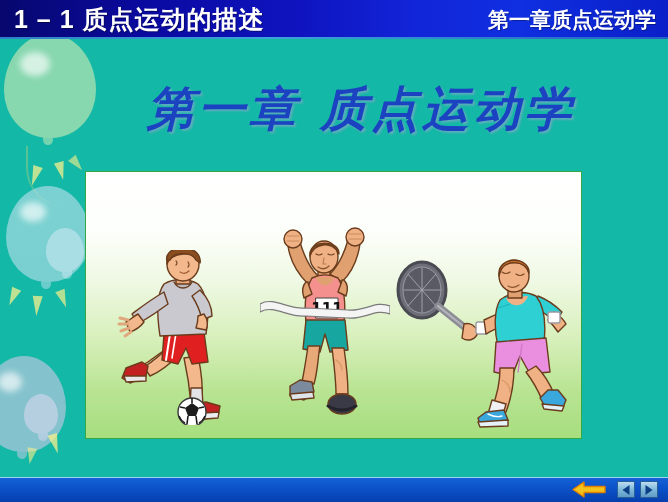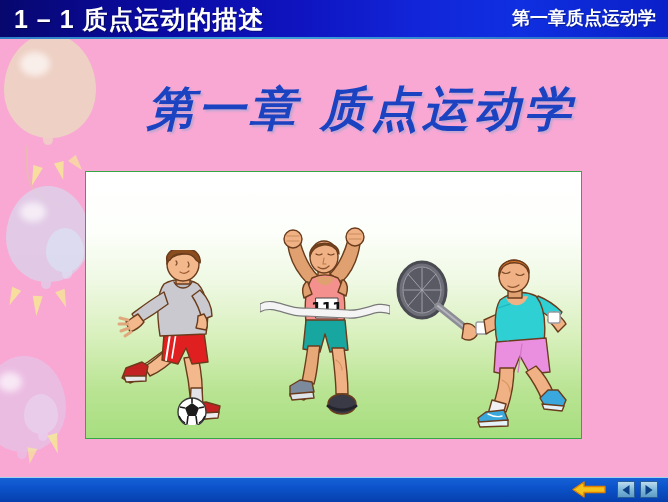--- a/index.html
+++ b/index.html
@@ -10,21 +10,21 @@
   }
   body {
     font-family: "Liberation Sans", "DejaVu Sans", sans-serif;
   }
 
   #slide {
     position: relative;
     width: 668px;
     height: 502px;
     overflow: hidden;
-    background: #f9a8d4;
+    background: #14b8a6;
   }
 
   
   .deco-layer {
     position: absolute;
     left: 0;
     top: 38px;
     width: 140px;
     height: 440px;
     pointer-events: none;
@@ -92,21 +92,21 @@
     font-weight: bold;
     color: #ffffff;
     letter-spacing: 1px;
     white-space: nowrap;
     text-shadow: 1px 1px 0 rgba(0,0,0,.35);
   }
   .hdr-right {
     position: absolute;
     right: 12px;
     top: 6px;
-    font-size: 18px;
+    font-size: 21px;
     font-weight: bold;
     color: #ffffff;
     letter-spacing: 0px;
     white-space: nowrap;
     text-shadow: 1px 1px 0 rgba(0,0,0,.3);
   }
 
   
   #main-title {
     position: absolute;

